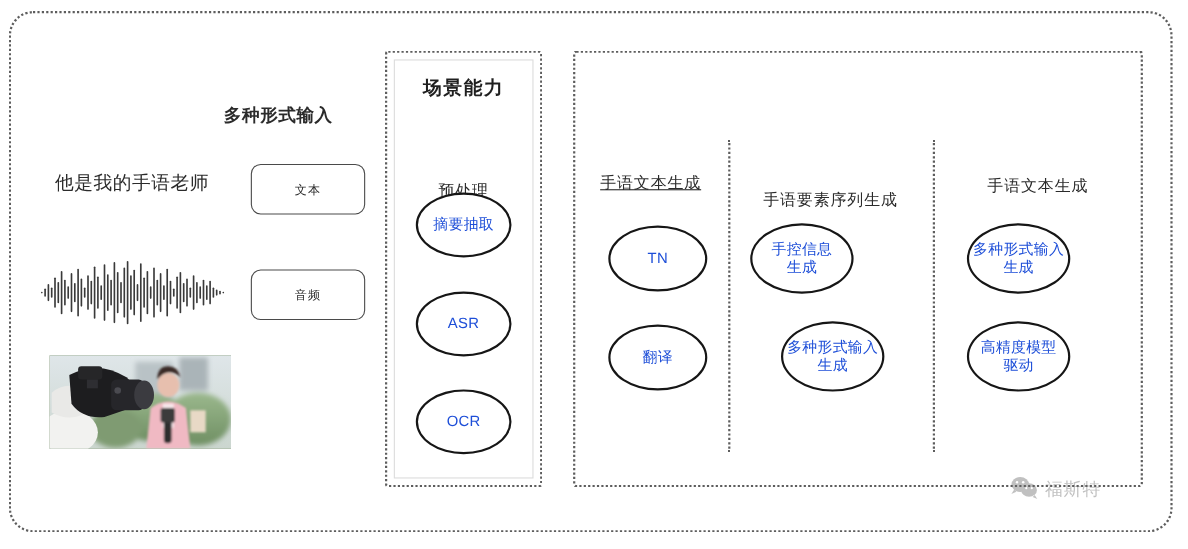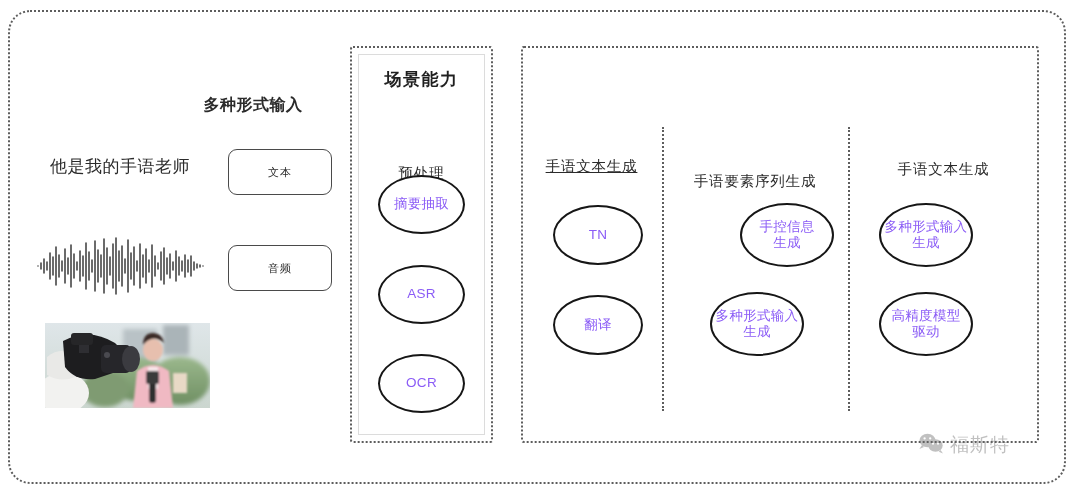--- a/index.html
+++ b/index.html
@@ -164,54 +164,54 @@
     border: 2.2px solid #161616;
     border-radius: 50%;
     background: #fff;
     display: flex;
     align-items: center;
     justify-content: center;
     text-align: center;
     box-sizing: border-box;
     font-size: 13.5px;
     line-height: 1.22;
-    color: #8b5cf6;
+    color: #1d4ed8;
     letter-spacing: 0.3px;
     white-space: pre-line;
   }
 
   
   .n-zy  { left: 378px; top: 175px; width: 87px; height: 59px; }
   .n-asr { left: 378px; top: 265px; width: 87px; height: 59px; }
   .n-ocr { left: 378px; top: 354px; width: 87px; height: 59px; }
 
   
   .n-tn { left: 553px; top: 205px; width: 90px; height: 60px; }
   .n-fy { left: 553px; top: 295px; width: 90px; height: 60px; }
 
   
-  .n-skxx  { left: 740px; top: 203px; width: 94px; height: 64px; }
+  .n-skxx  { left: 682px; top: 203px; width: 94px; height: 64px; }
   .n-fskxx { left: 710px; top: 292px; width: 94px; height: 64px; }
 
   
   .n-cxs { left: 879px; top: 203px; width: 94px; height: 64px; }
   .n-gjd { left: 879px; top: 292px; width: 94px; height: 64px; }
 
   
   .watermark {
     position: absolute;
     left: 918px;
     top: 432px;
     display: flex;
     align-items: center;
     gap: 6px;
     opacity: 0.42;
   }
   .wm-text {
-    font-size: 19px;
+    font-size: 16px;
     color: #6b6b6b;
     letter-spacing: 1px;
   }
 </style>
 </head>
 <body>
 
 <div class="canvas">
 
   <div class="outer-frame"></div>

